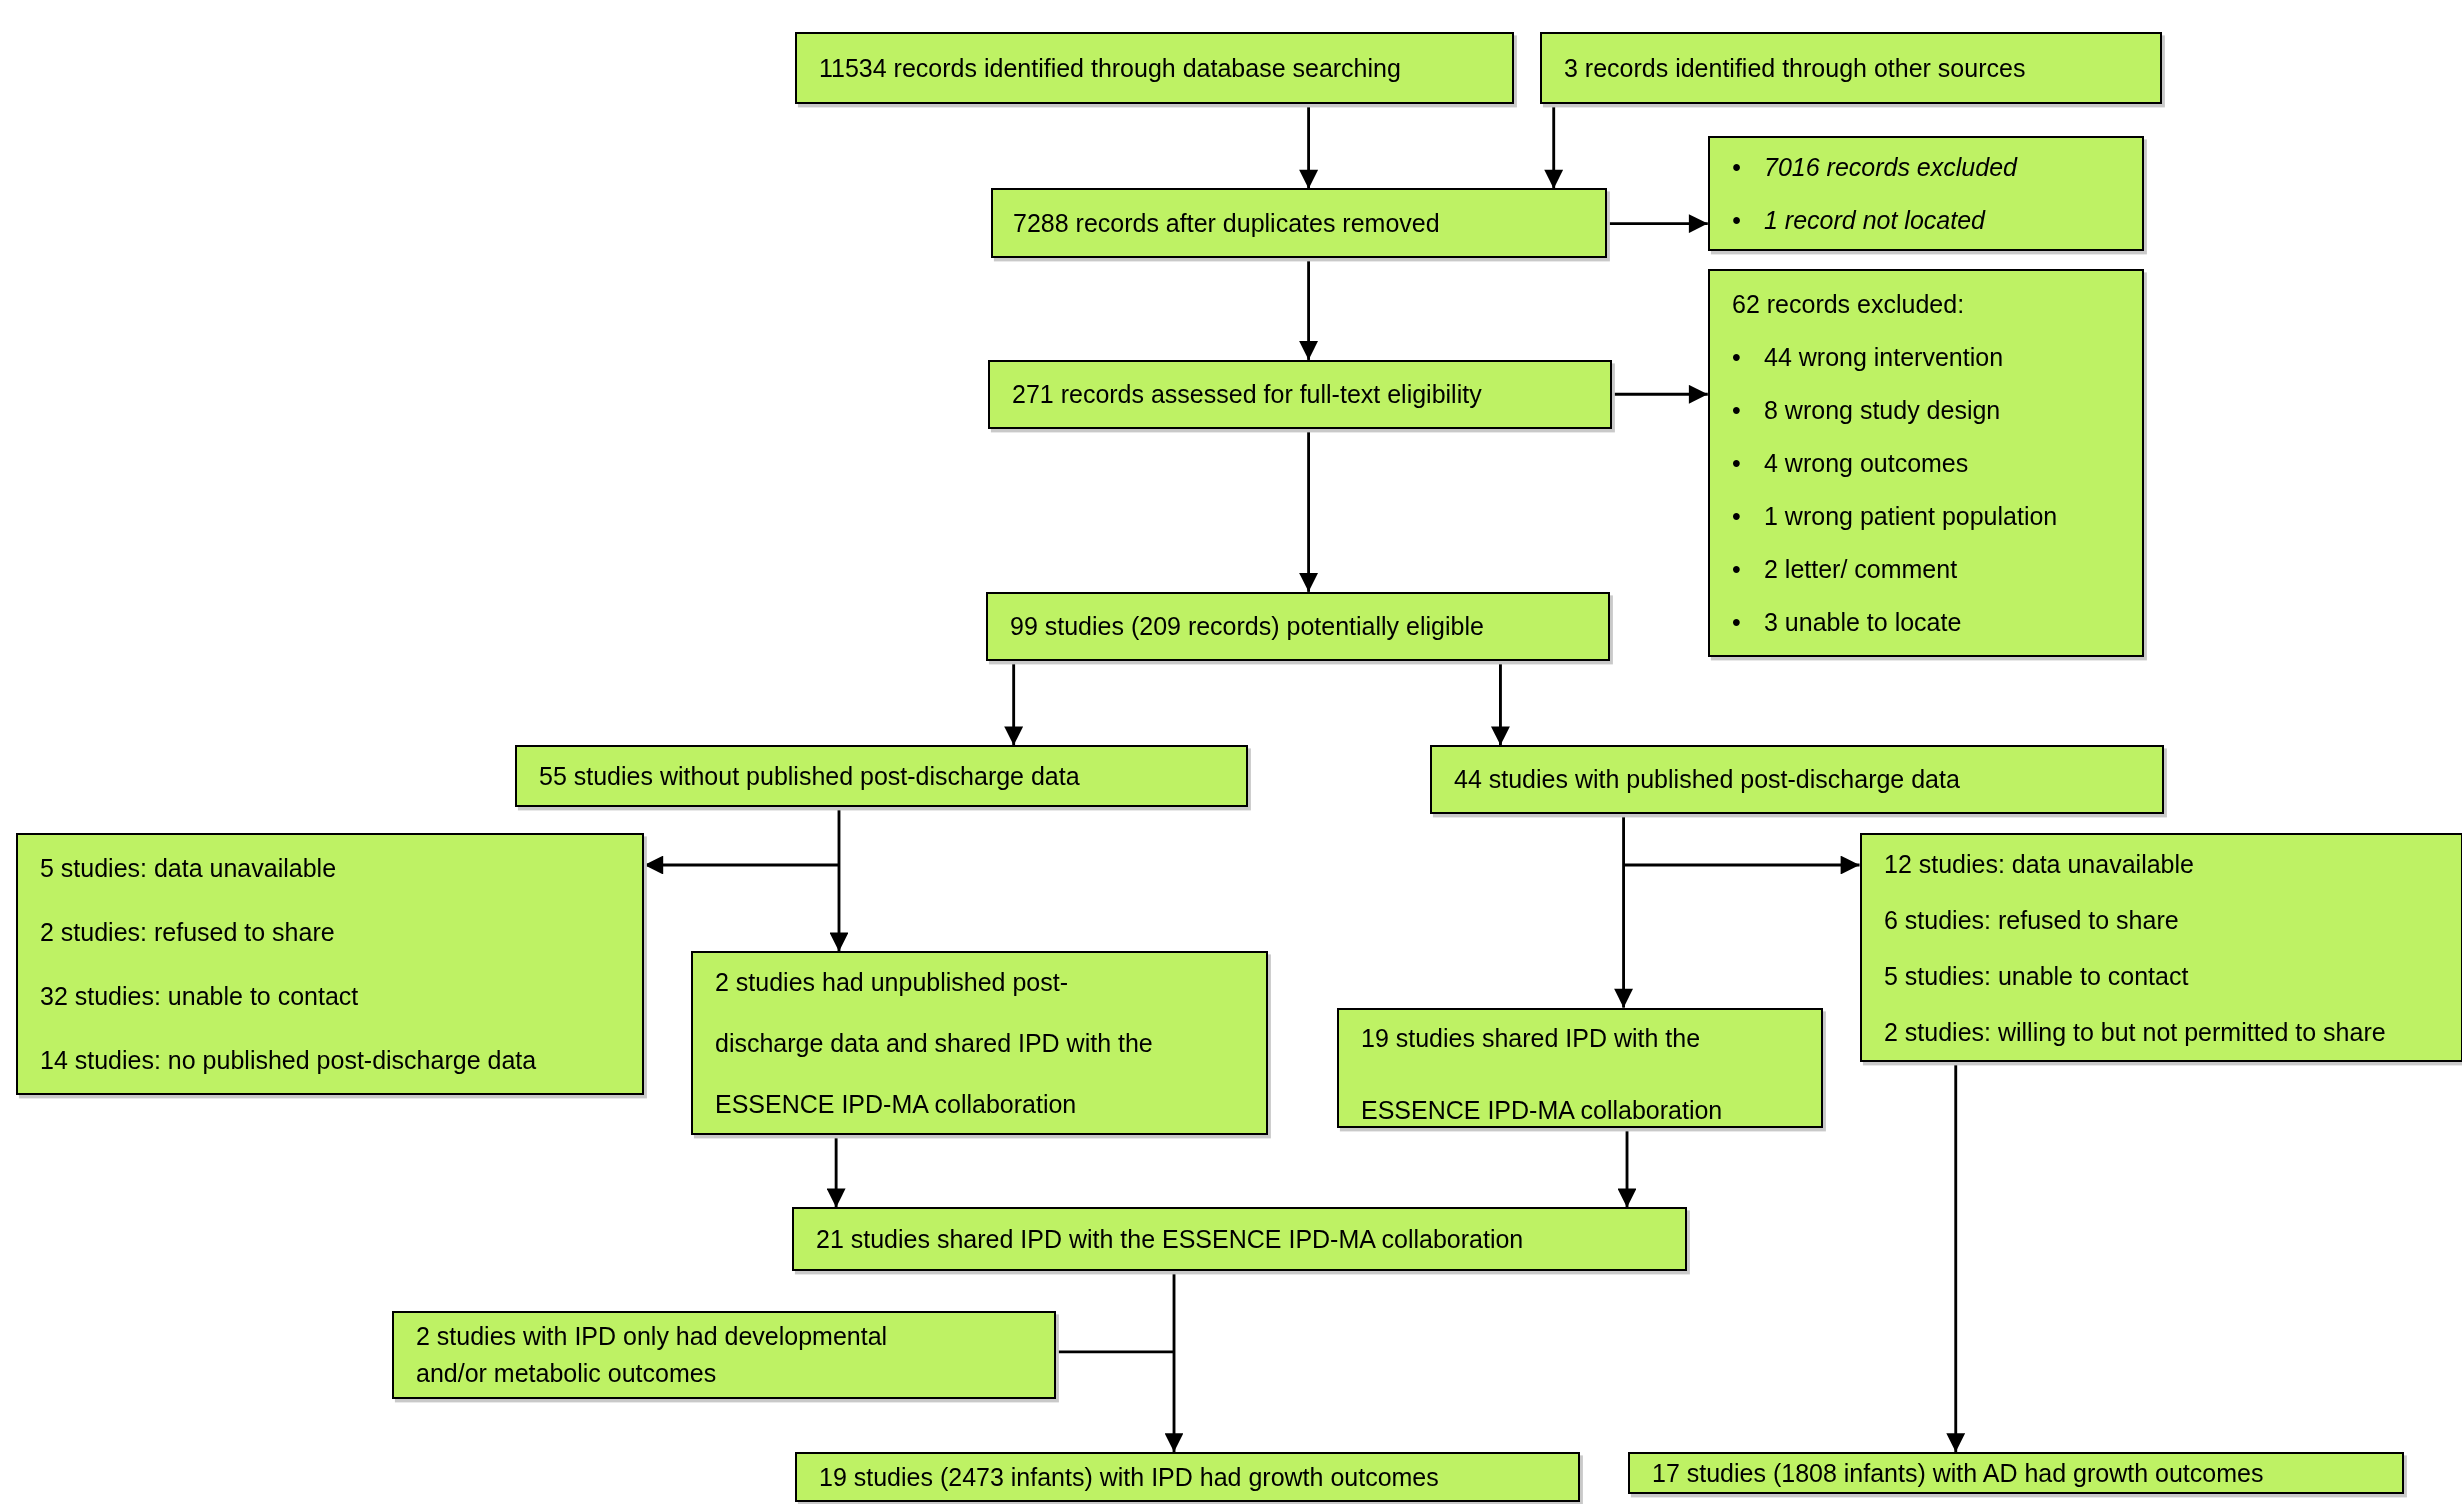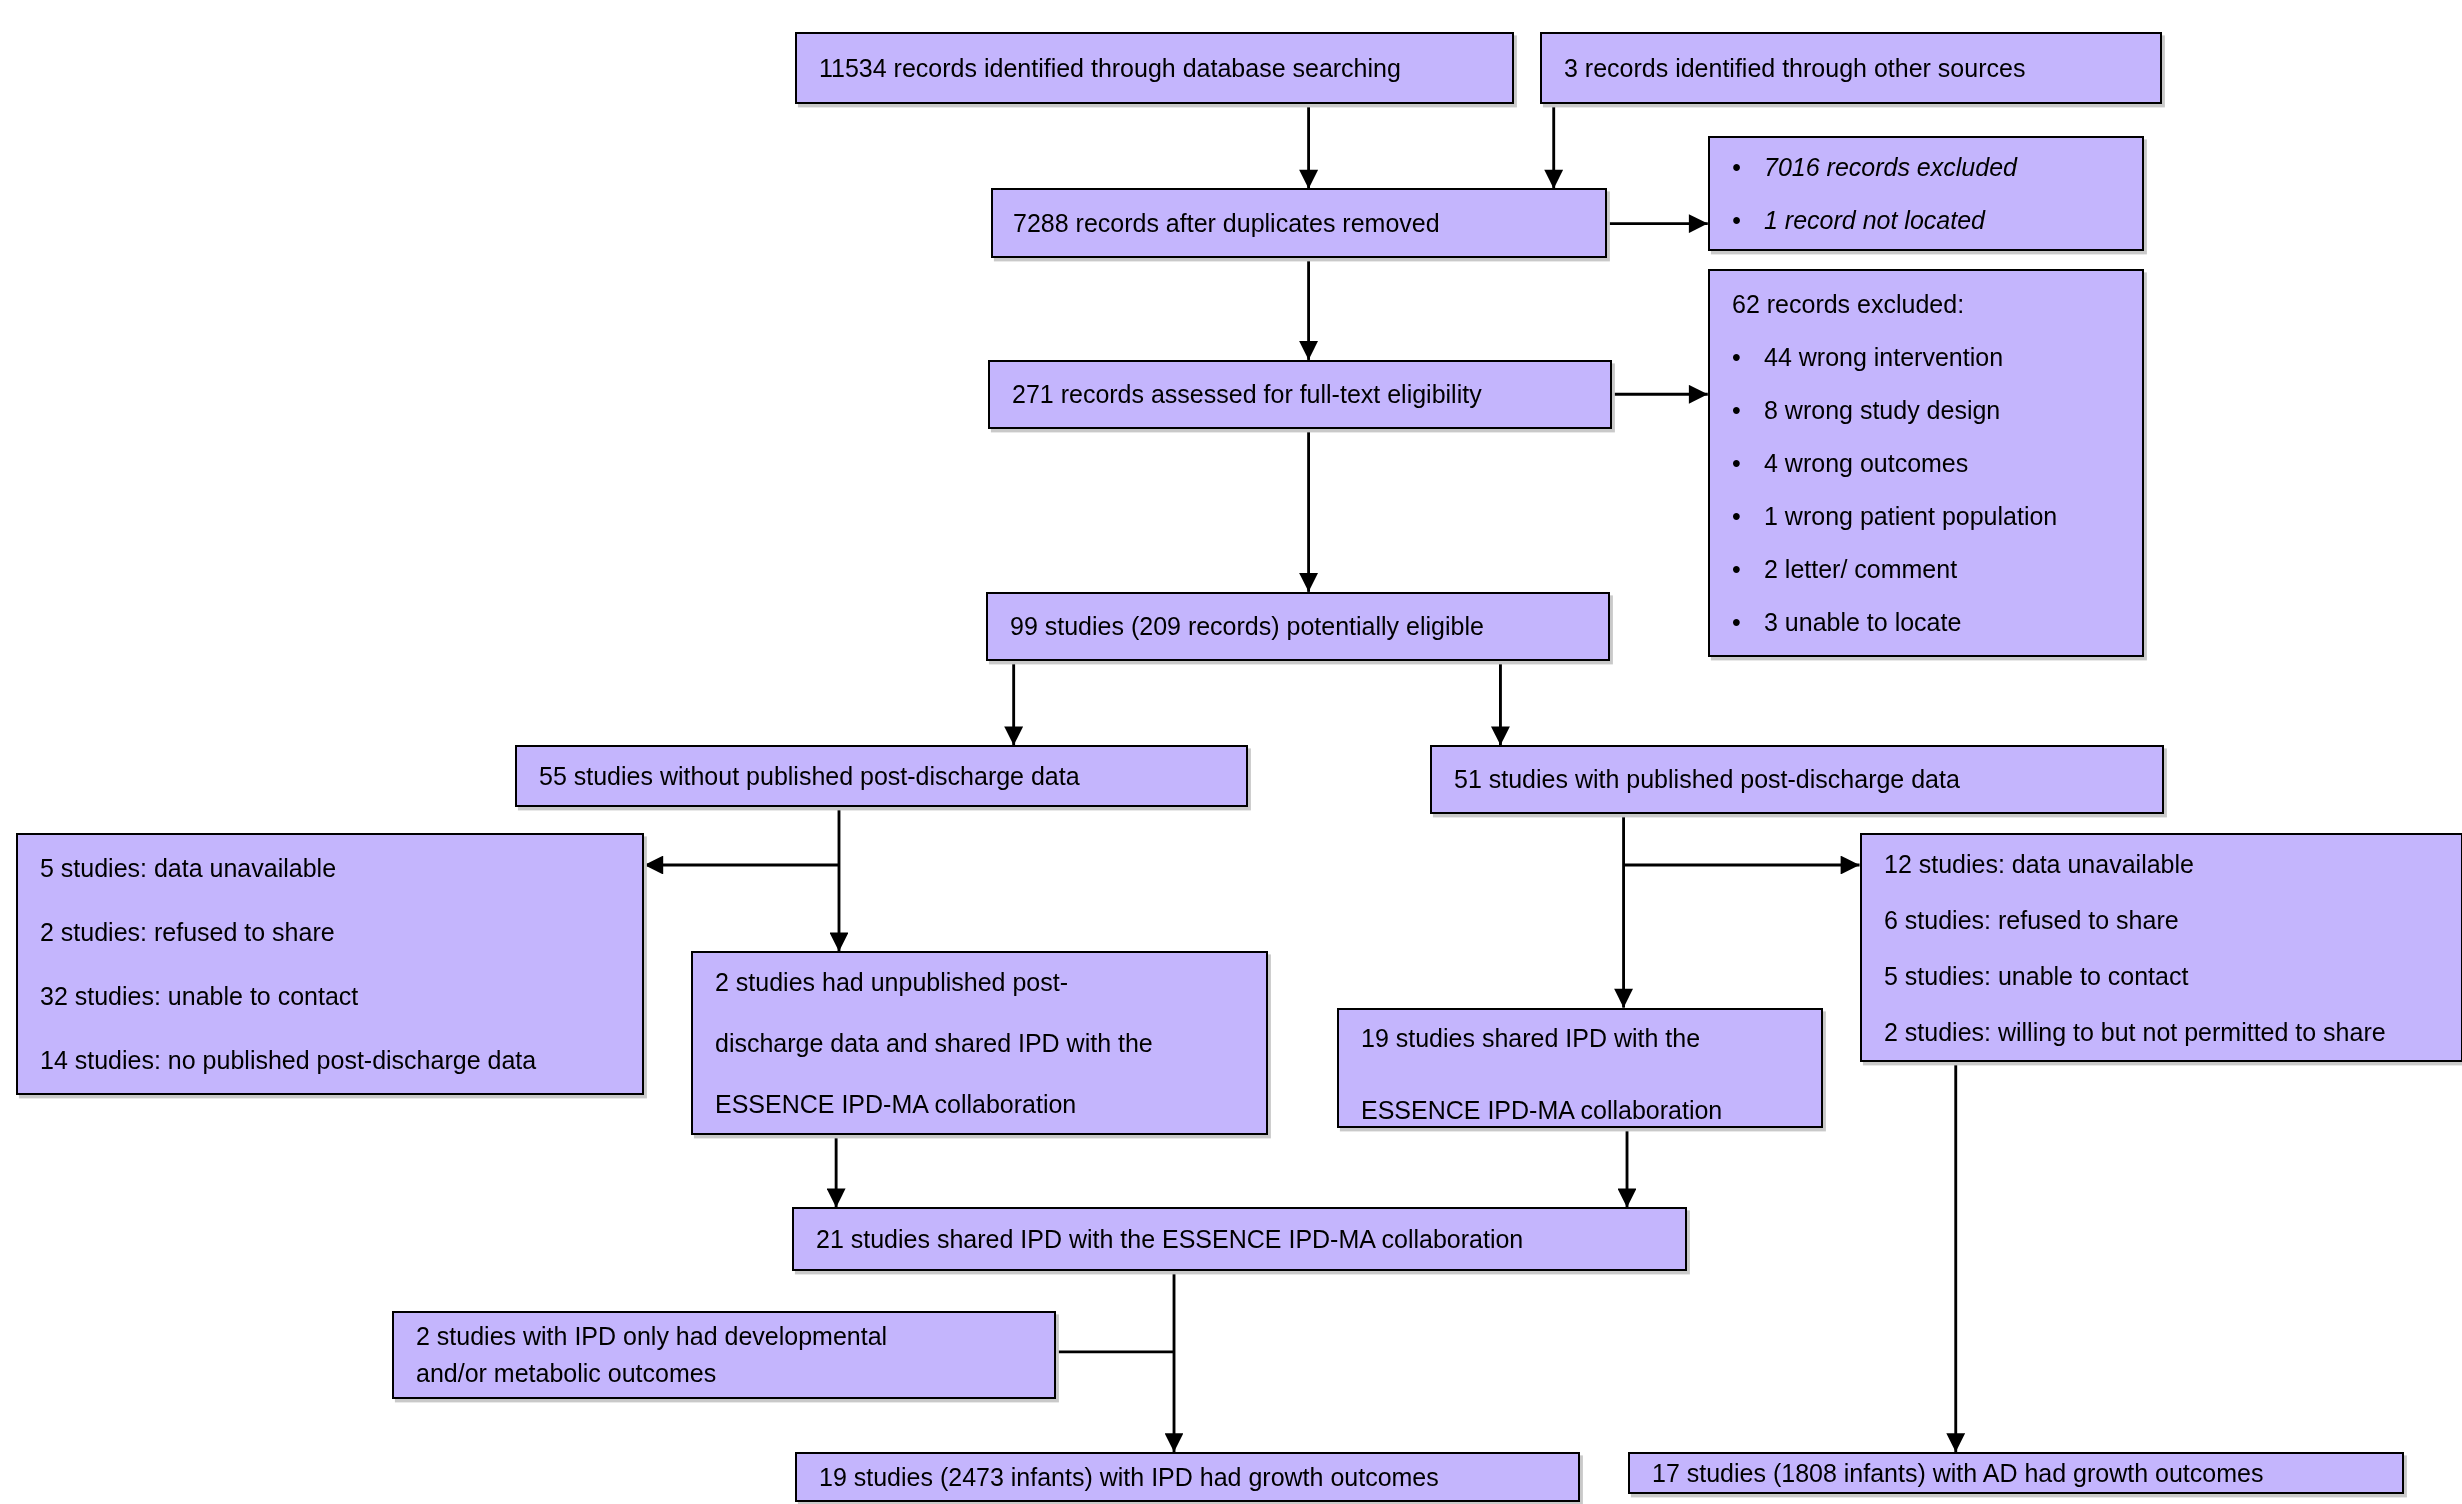--- a/index.html
+++ b/index.html
@@ -6,21 +6,21 @@
   #canvas{
     position:relative;
     width:2462px;height:1505px;
     background:#ffffff;
     font-family:"Liberation Sans","DejaVu Sans",sans-serif;
     color:#000;
   }
   .box{
     position:absolute;
     box-sizing:border-box;
-    background:#c4b5fd;
+    background:#bef264;
     border:2.3px solid #000;
     box-shadow:2.9px 3.4px 0 #c9c9c9;
     display:flex;
     flex-direction:column;
     justify-content:center;
     font-size:25px;
     padding:0 16px 0 22px;
   }
   .ln{white-space:nowrap;line-height:1.3;}
   .bullet{display:inline-block;width:32px;}
@@ -117,21 +117,21 @@
 
   <div class="box" id="bx-e">
     <div class="ln">99 studies (209 records) potentially eligible</div>
   </div>
 
   <div class="box" id="bx-f">
     <div class="ln">55 studies without published post-discharge data</div>
   </div>
 
   <div class="box" id="bx-g">
-    <div class="ln">51 studies with published post-discharge data</div>
+    <div class="ln">44 studies with published post-discharge data</div>
   </div>
 
   <div class="box" id="bx-lex">
     <div class="ln">5 studies: data unavailable</div>
     <div class="ln">2 studies: refused to share</div>
     <div class="ln">32 studies: unable to contact</div>
     <div class="ln">14 studies: no published post-discharge data</div>
   </div>
 
   <div class="box" id="bx-h">

